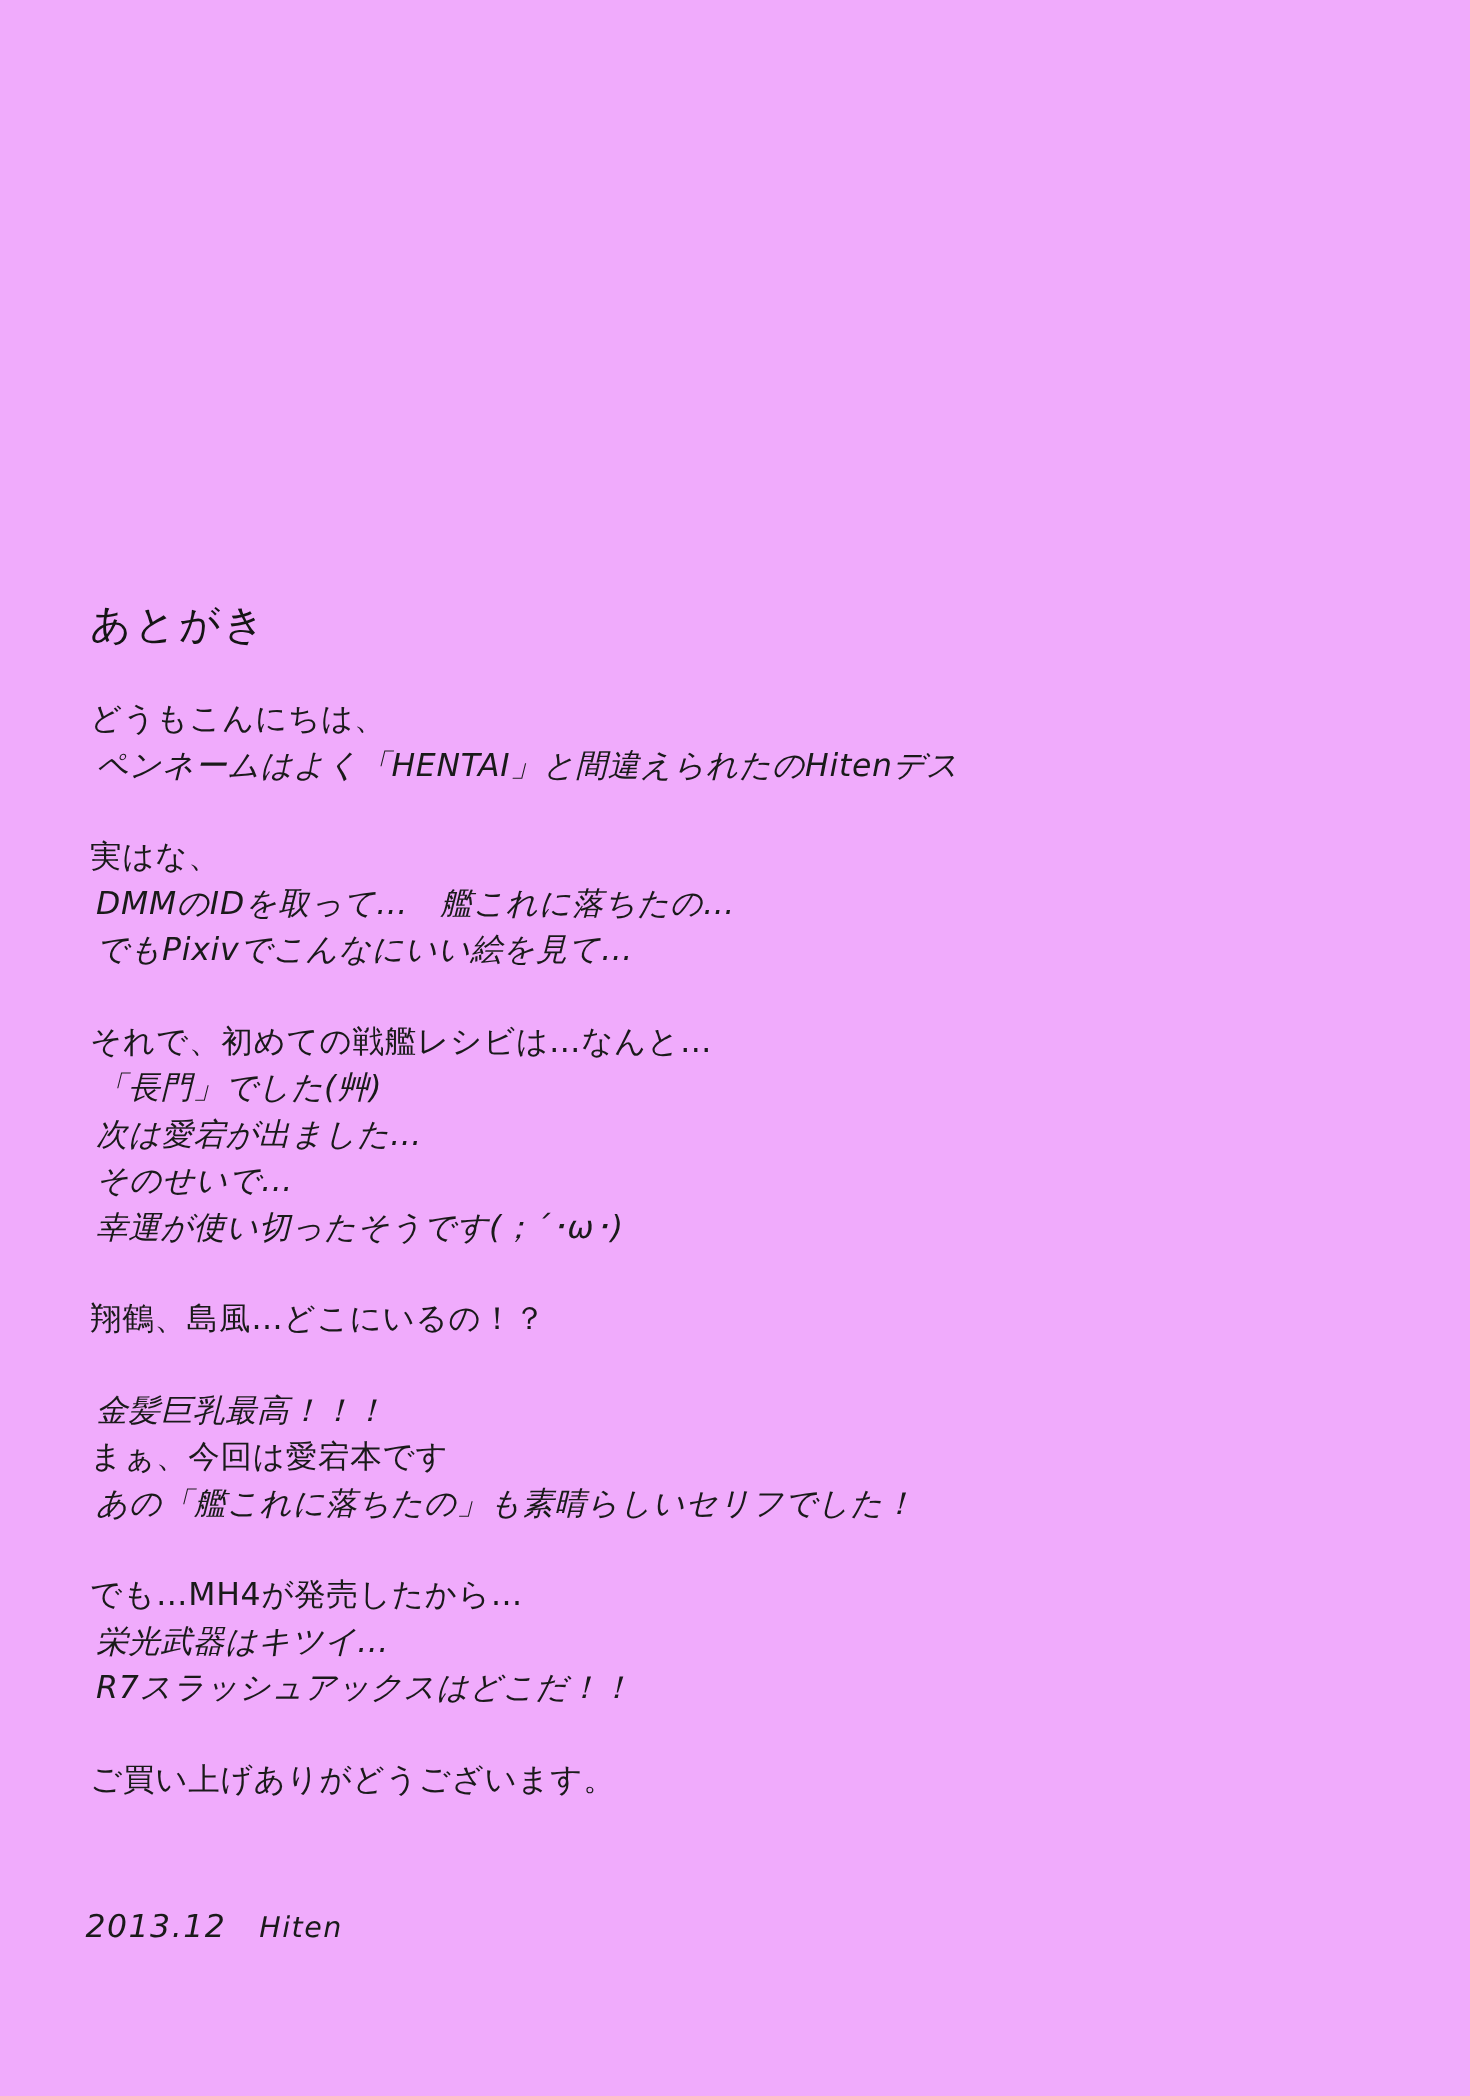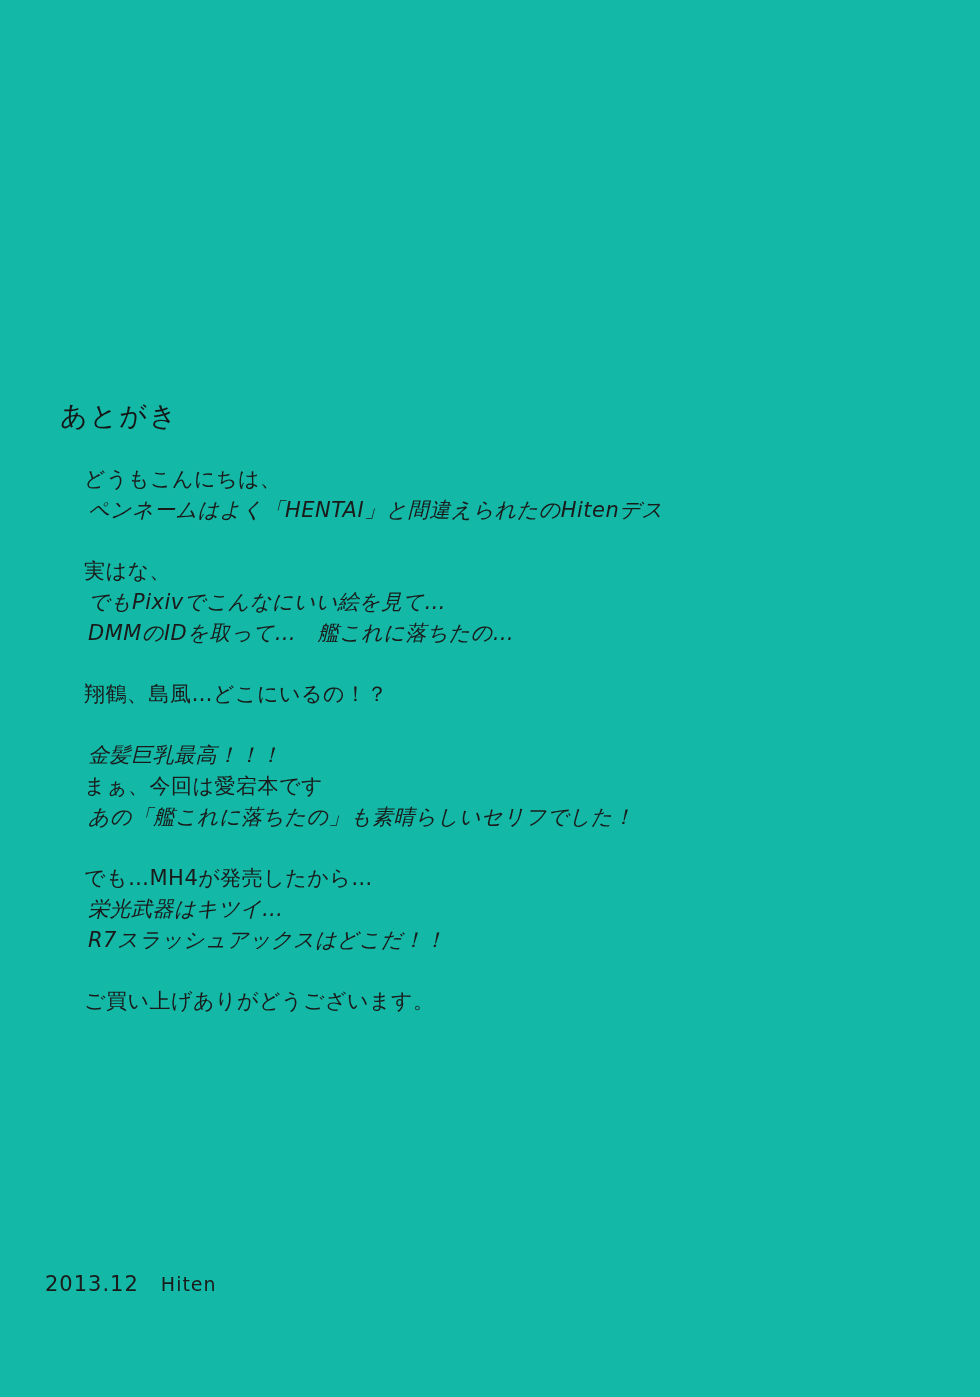--- a/index.html
+++ b/index.html
@@ -11,21 +11,21 @@
     width: 980px;
     height: 1397px;
     position: relative;
     font-family: "DejaVu Sans", sans-serif;
     color: #1c1c1c;
     overflow: hidden;
   }
   .page {
     position: absolute;
     inset: 0;
-    background: #14b8a6;
+    background: #f0abfc;
   }
   .content {
     position: absolute;
     left: 60px;
     top: 398px;
     width: 860px;
   }
   .afterword-title {
     font-size: 27px;
     letter-spacing: 2px;
@@ -35,33 +35,33 @@
   }
   .para {
     margin: 0 0 30px 0;
   }
   .line {
     font-size: 21px;
     line-height: 31px;
     letter-spacing: 0.5px;
     color: #1a1a1a;
     white-space: pre;
-    margin-left: 24px;
   }
   .line.indent {
     padding-left: 4px;
     font-style: italic;
   }
   .signature {
     position: absolute;
-    left: 45px;
+    left: 57px;
     top: 1272px;
     font-size: 21px;
     letter-spacing: 1px;
     color: #1a1a1a;
+    font-style: italic;
   }
   .signature .date {
     margin-right: 22px;
   }
   .signature .name {
     font-size: 19px;
   }
 </style>
 </head>
 <body>
@@ -70,24 +70,31 @@
   <div class="content">
     <h1 class="afterword-title">あとがき</h1>
 
     <div class="para">
       <div class="line">どうもこんにちは、</div>
       <div class="line indent">ペンネームはよく「HENTAI」と間違えられたのHitenデス</div>
     </div>
 
     <div class="para">
       <div class="line">実はな、</div>
+      <div class="line indent">DMMのIDを取って…　艦これに落ちたの…</div>
       <div class="line indent">でもPixivでこんなにいい絵を見て…</div>
-      <div class="line indent">DMMのIDを取って…　艦これに落ちたの…</div>
     </div>
 
+    <div class="para">
+      <div class="line">それで、初めての戦艦レシビは…なんと…</div>
+      <div class="line indent">「長門」でした(艸)</div>
+      <div class="line indent">次は愛宕が出ました…</div>
+      <div class="line indent">そのせいで…</div>
+      <div class="line indent">幸運が使い切ったそうです(；´･ω･)</div>
+    </div>
 
     <div class="para">
       <div class="line">翔鶴、島風…どこにいるの！？</div>
     </div>
 
     <div class="para">
       <div class="line indent">金髪巨乳最高！！！</div>
       <div class="line">まぁ、今回は愛宕本です</div>
       <div class="line indent">あの「艦これに落ちたの」も素晴らしいセリフでした！</div>
     </div>

